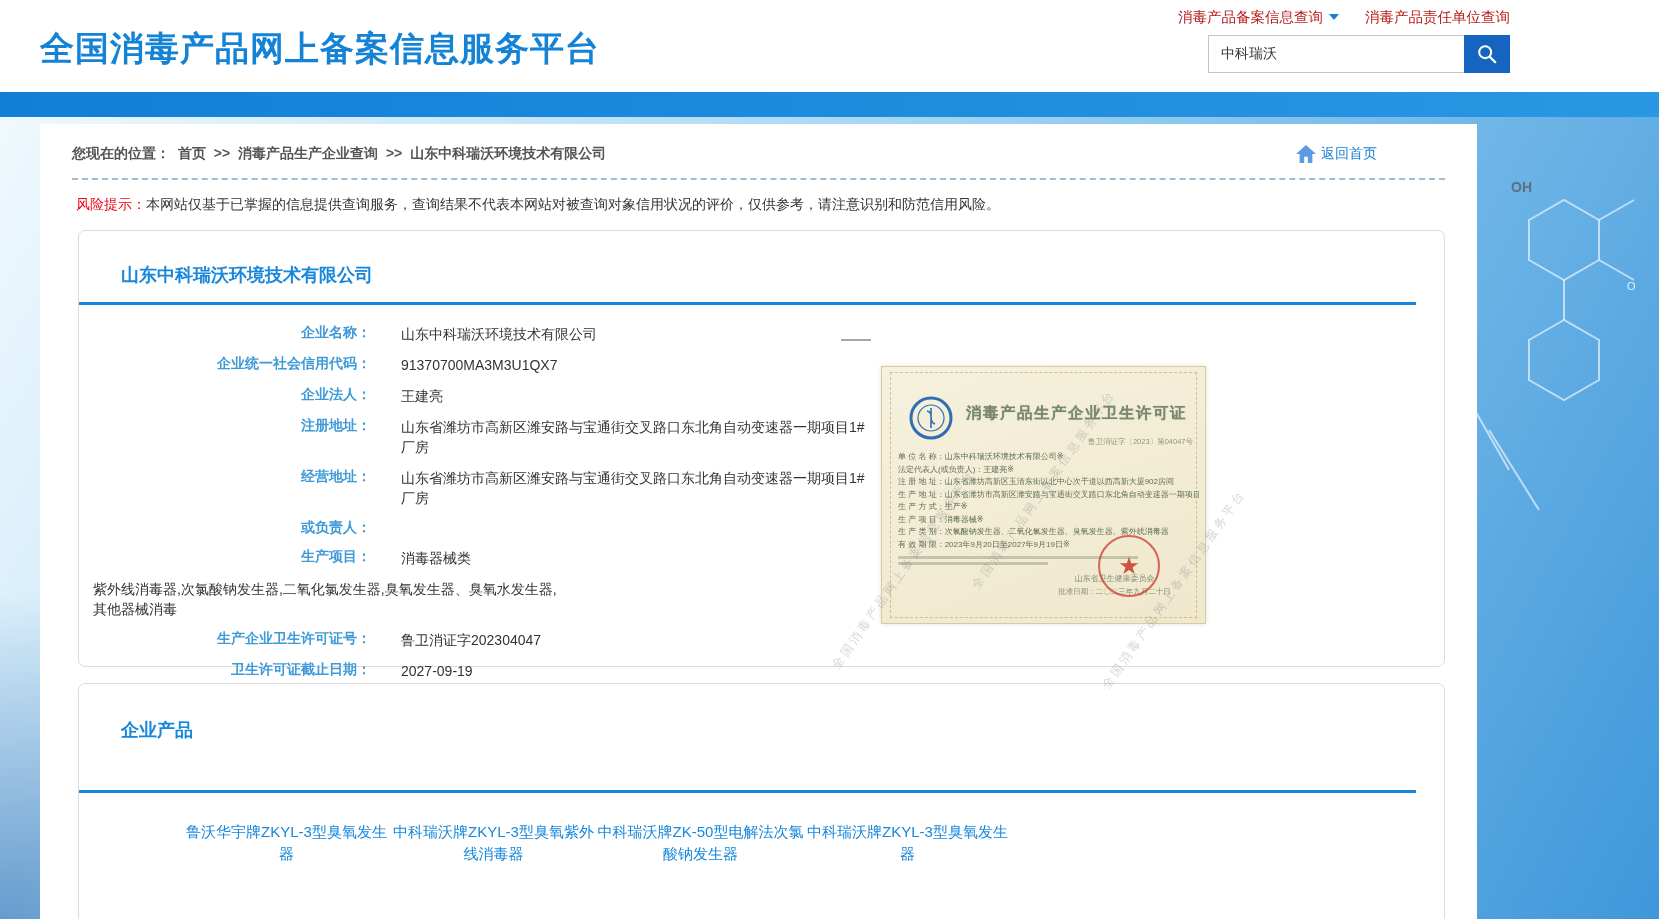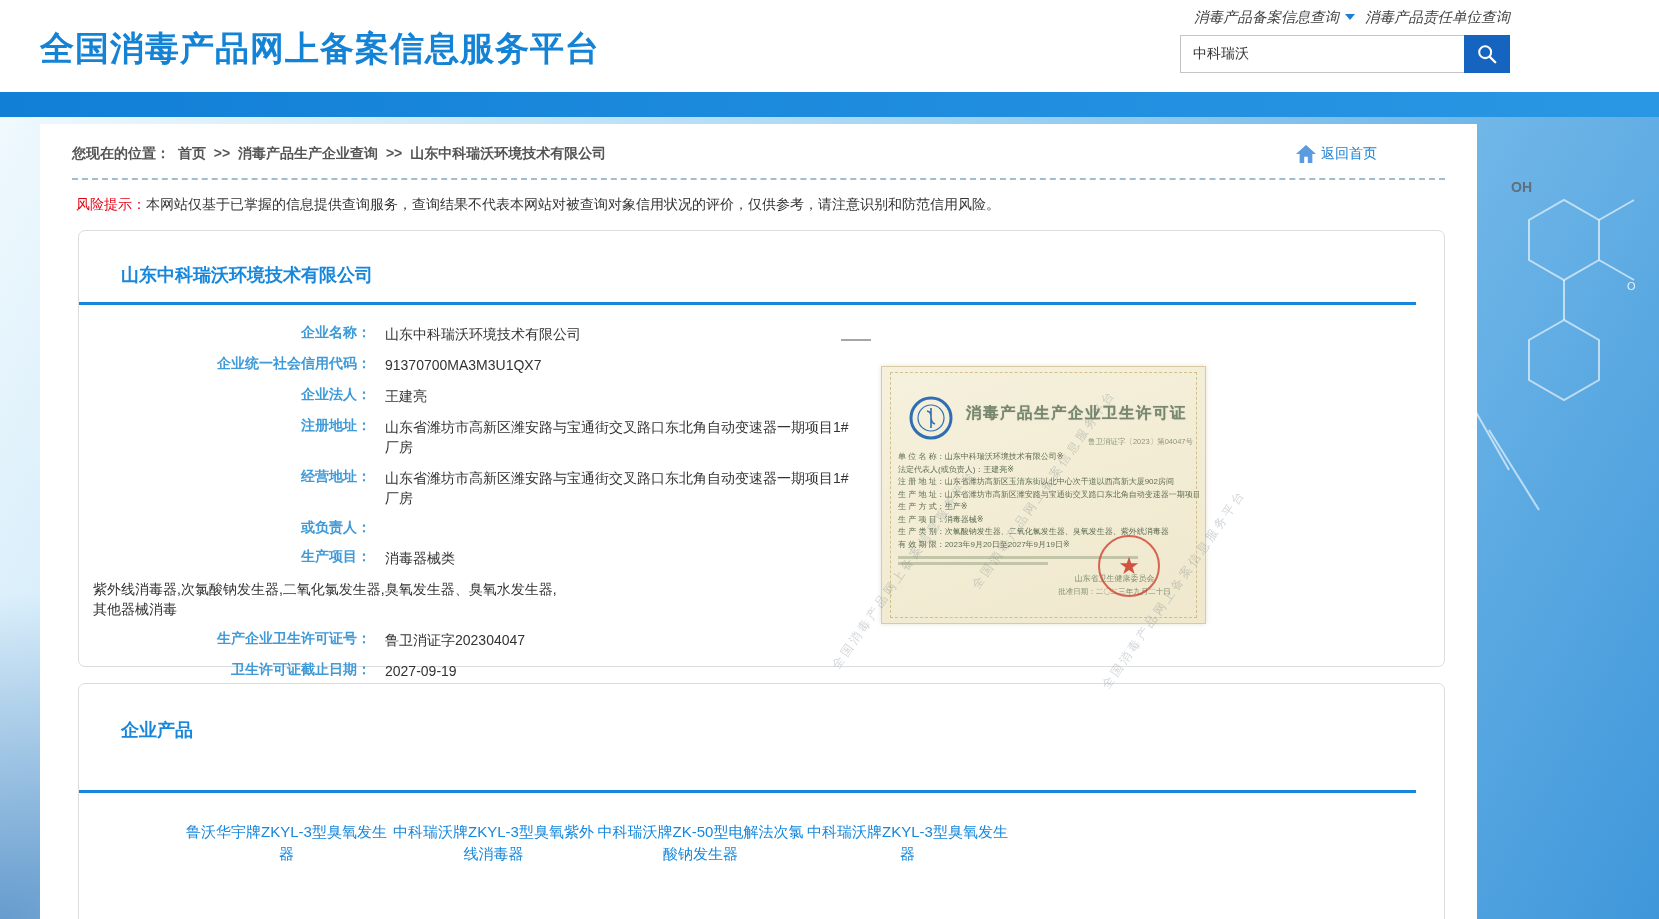--- a/index.html
+++ b/index.html
@@ -10,25 +10,25 @@
   body::after { content:""; position:absolute; left:0; bottom:0; width:520px; height:330px;
     background:radial-gradient(ellipse at 0% 100%, rgba(16,92,170,.55), transparent 70%);
     pointer-events:none; }
   .bg-decor { position:absolute; right:0; top:100px; width:190px; height:480px; z-index:0; }
 
   
   .site-header { position:absolute; top:0; left:0; width:1659px; height:92px; background:#ffffff; z-index:5; }
   .site-title { position:absolute; left:40px; top:26px; font-size:34px; font-weight:bold; color:#1483d6; letter-spacing:1px; }
   .header-right { position:absolute; right:149px; top:8px; width:420px; }
   .nav-links { text-align:right; font-size:14.5px; white-space:nowrap; }
-  .nav-links a { color:#404040; text-decoration:none; margin-left:6px;font-style:italic; }
+  .nav-links a { color:#b91c1c; text-decoration:none; margin-left:22px; }
   .caret { display:inline-block; width:0; height:0; border-left:5px solid transparent; border-right:5px solid transparent;
     border-top:6px solid #1a7fd4; margin-left:6px; vertical-align:2px; }
   .search-box { margin-top:8px; display:flex; justify-content:flex-end; }
-  .search-box input { width:284px; height:38px; border:1px solid #c4c4c4; border-right:none; padding:0 12px;
+  .search-box input { width:256px; height:38px; border:1px solid #c4c4c4; border-right:none; padding:0 12px;
     font-size:14px; color:#333; outline:none; font-family:inherit; }
   .search-btn { width:46px; height:38px; background:#1565c0; border:none; cursor:pointer;
     display:flex; align-items:center; justify-content:center; }
 
   .blue-band { position:absolute; top:92px; left:0; width:1659px; height:25px;
     background:linear-gradient(90deg,#117fd6,#2a97e4); z-index:4; }
 
   
   .main { position:absolute; top:124px; left:40px; width:1437px; height:802px; background:#ffffff; z-index:3; }
 
@@ -42,21 +42,21 @@
 
   .risk { margin:16px 32px 0 36px; font-size:14px; color:#333; }
   .risk b { color:#e60012; font-weight:normal; }
 
   .panel { position:relative; margin:16px 32px 0 38px; background:#fff; border:1px solid #dcdcdc; border-radius:7px; }
   .panel-title { margin:32px 0 0 42px; font-size:18px; font-weight:bold; color:#1687dc; }
   .panel-rule { margin-top:15px; height:3px; background:#1687dc; width:calc(100% - 28px); }
 
   .company-panel { height:437px; }
   .fields { margin-top:14px; }
-  .field-row { display:flex; padding:5px 0 6px 0; }
+  .field-row { display:flex; padding:5px 0 6px 0;gap:16px; }
   .field-label { width:292px; text-align:right; font-size:14px; font-weight:bold; color:#3f9ad8; flex:none; }
   .field-value { margin-left:14px; width:470px; font-size:14px; color:#333; line-height:20px; }
 
   
   .scan-dash { position:absolute; left:762px; top:108px; width:30px; height:0; border-top:2px solid #777; opacity:.65; }
   .watermark { position:absolute; font-size:12px; letter-spacing:3px; color:#5c6d79; opacity:.28;
     transform:rotate(-55deg); white-space:nowrap; pointer-events:none; z-index:2; }
   .wm1 { left:705px; top:330px; } .wm2 { left:845px; top:250px; } .wm3 { left:975px; top:350px; }
   .certificate { position:absolute; left:802px; top:135px; width:325px; height:258px;
     background:linear-gradient(160deg,#f6f1dd,#efe8cd); border:1px solid #d6cba3;

